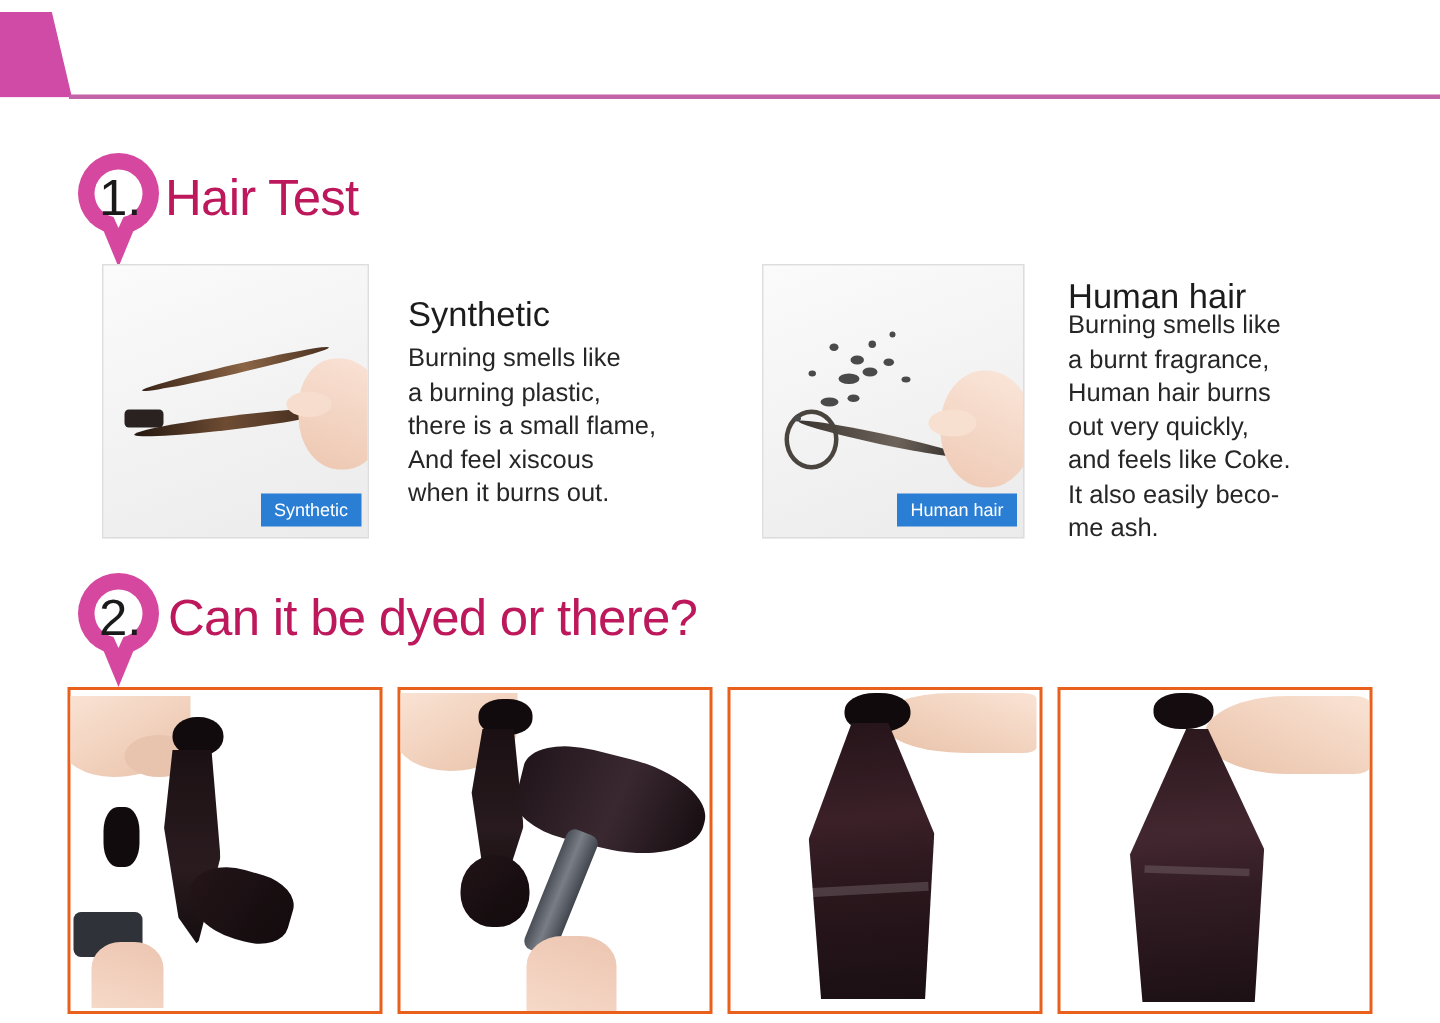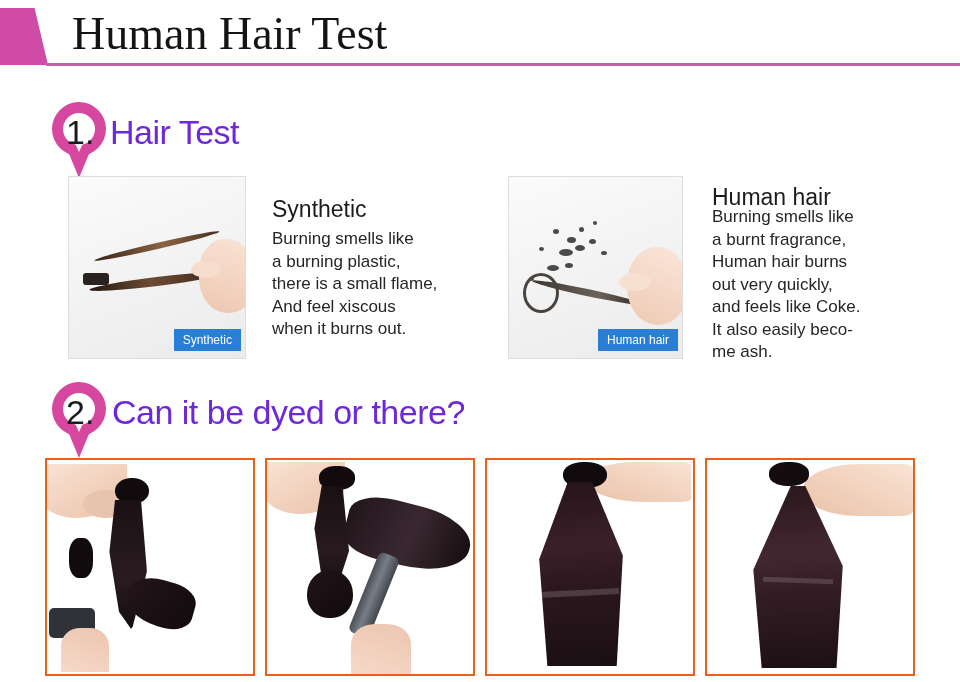--- a/index.html
+++ b/index.html
@@ -49,21 +49,21 @@
   }
   .pin .tailhole{
     position:absolute;left:17px;top:28px;width:20px;height:22px;
     background:#ffffff;
     clip-path:polygon(0 0,100% 0,50% 100%);
   }
 
   
   .sec-head{
     position:absolute;
-    font-size:34px;line-height:40px;color:#6d28d9;
+    font-size:34px;line-height:40px;color:#be185d;
     white-space:nowrap;font-weight:400;
     letter-spacing:-0.5px;
   }
   .sec-num{
     position:absolute;
     font-size:34px;line-height:40px;color:#1a1a1a;
     white-space:nowrap;z-index:3;
   }
 
   
@@ -116,21 +116,20 @@
     white-space:pre-line;
   }
 </style>
 </head>
 <body>
 
 <div class="page">
 
   <div class="header">
     <div class="hdr-tab"></div>
-    <div class="hdr-title">Human Hair Test</div>
     <div class="hdr-rule"></div>
   </div>
 
   <div class="pin" style="left:52px;top:102px;">
     <div class="ball"></div>
     <div class="tail"></div>
     <div class="hole"></div>
     <div class="tailhole"></div>
   </div>
   <div class="sec-num" style="left:66px;top:112px;">1.</div>

